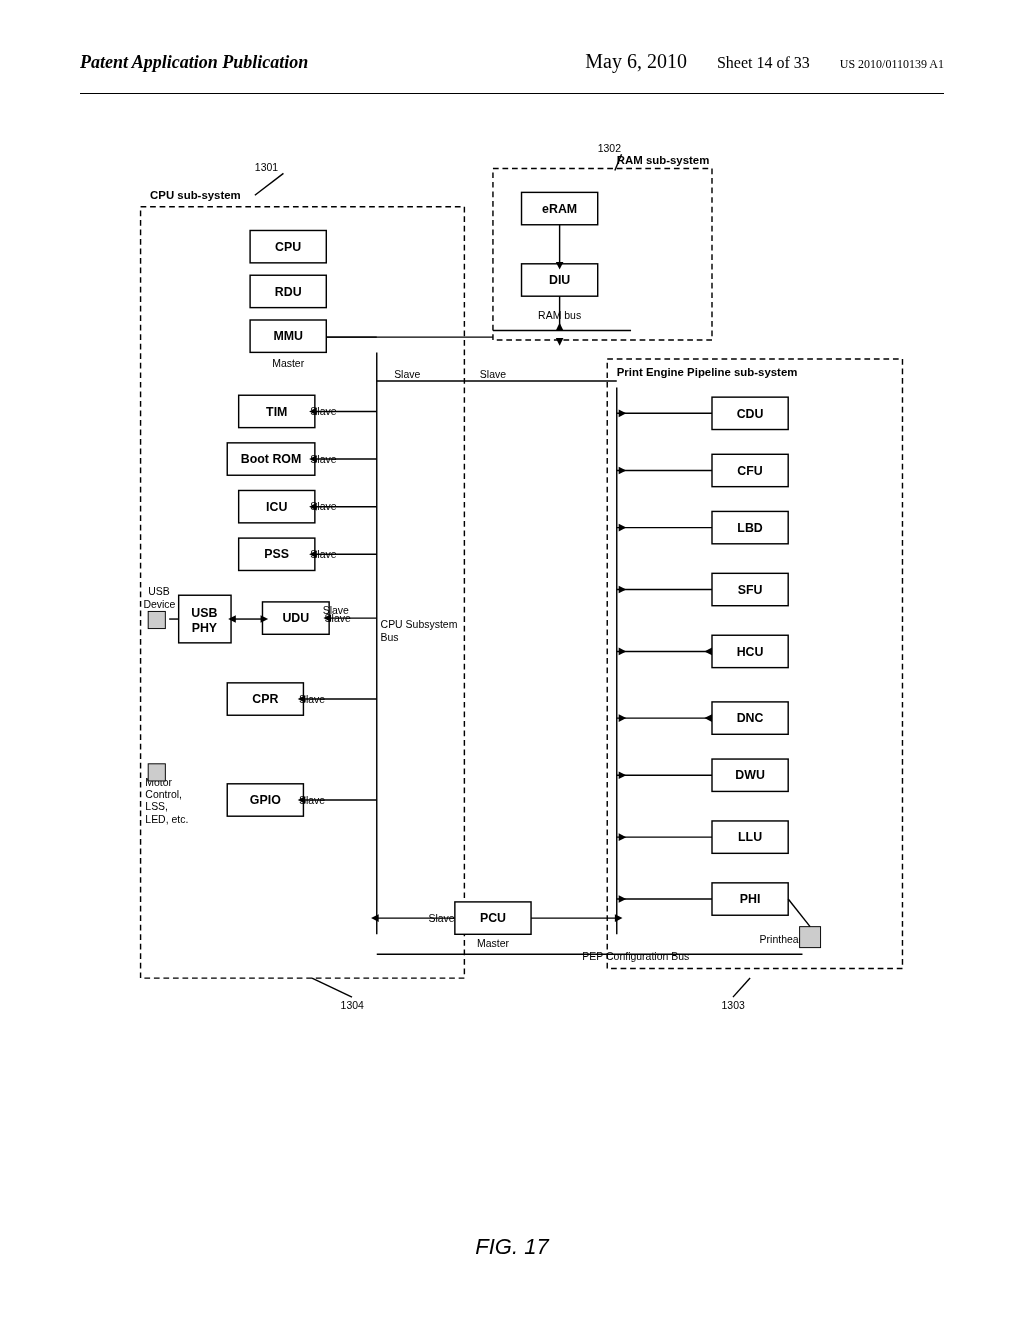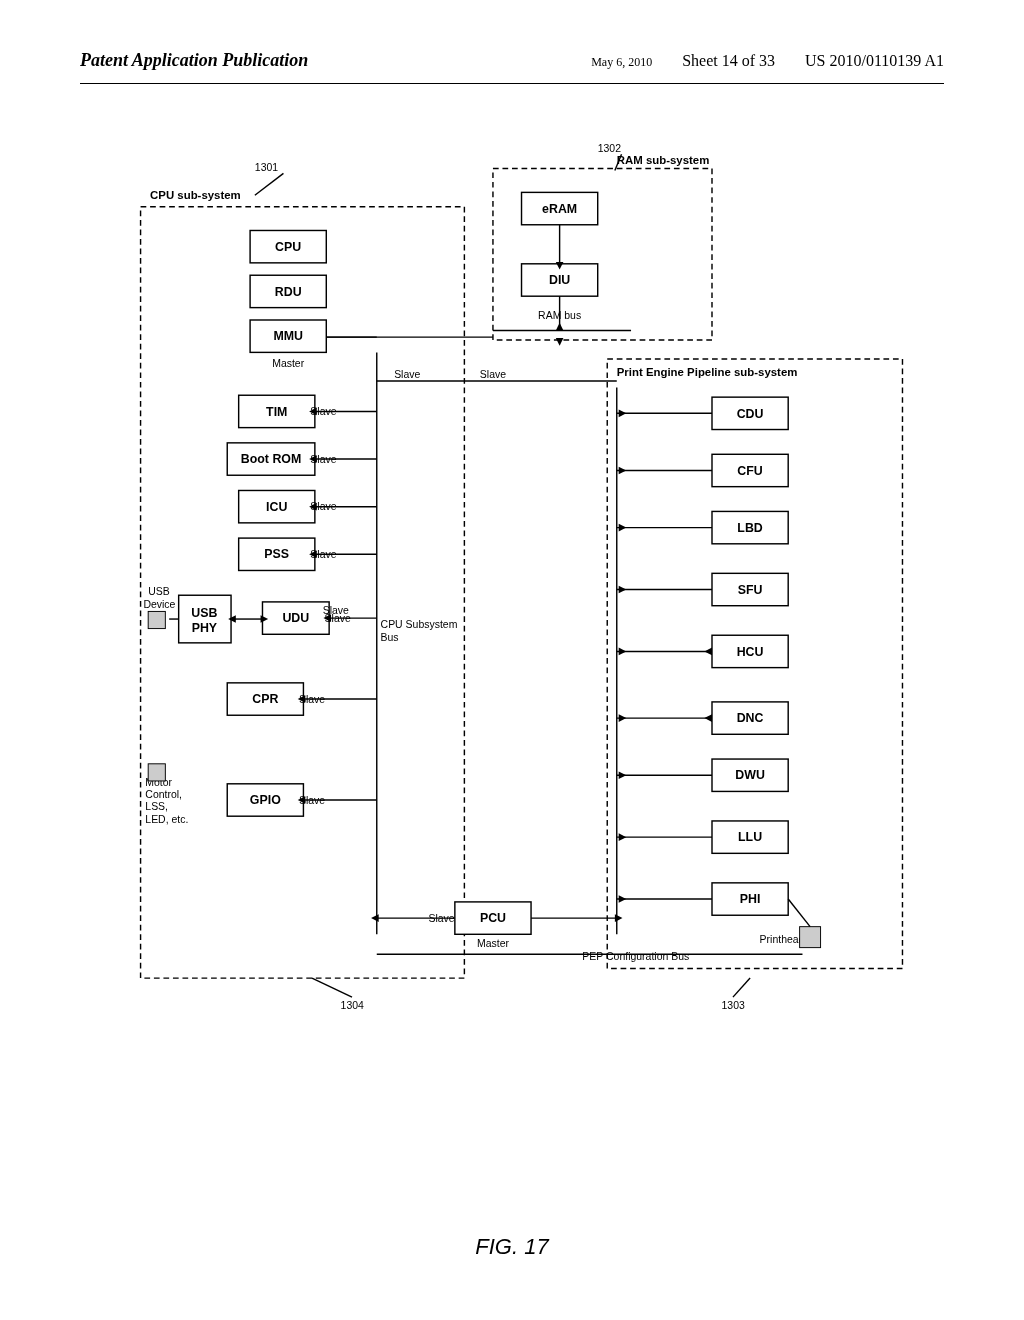--- a/index.html
+++ b/index.html
@@ -20,39 +20,39 @@
 
     
     .header {
       position: absolute;
       top: 50px;
       left: 80px;
       right: 80px;
       display: flex;
       align-items: baseline;
       border-bottom: 1px solid #000;
-      padding-bottom: 12px;
+      padding-bottom: 20px;
     }
     .header-title {
       font-weight: bold;
       font-size: 18px;
       font-style: italic;
       flex: 1;
     }
     .header-date {
-      font-size: 12px;
+      font-size: 20px;
       margin-right: 30px;
       margin-left: 8px;
     }
     .header-sheet {
       font-size: 16px;
       margin-right: 30px;
     }
     .header-patent {
-      font-size: 16px;
+      font-size: 12px;
     }
 
     
     .fig-label {
       position: absolute;
       bottom: 140px;
       left: 50%;
       transform: translateX(-50%);
       font-style: italic;
       font-size: 22px;

